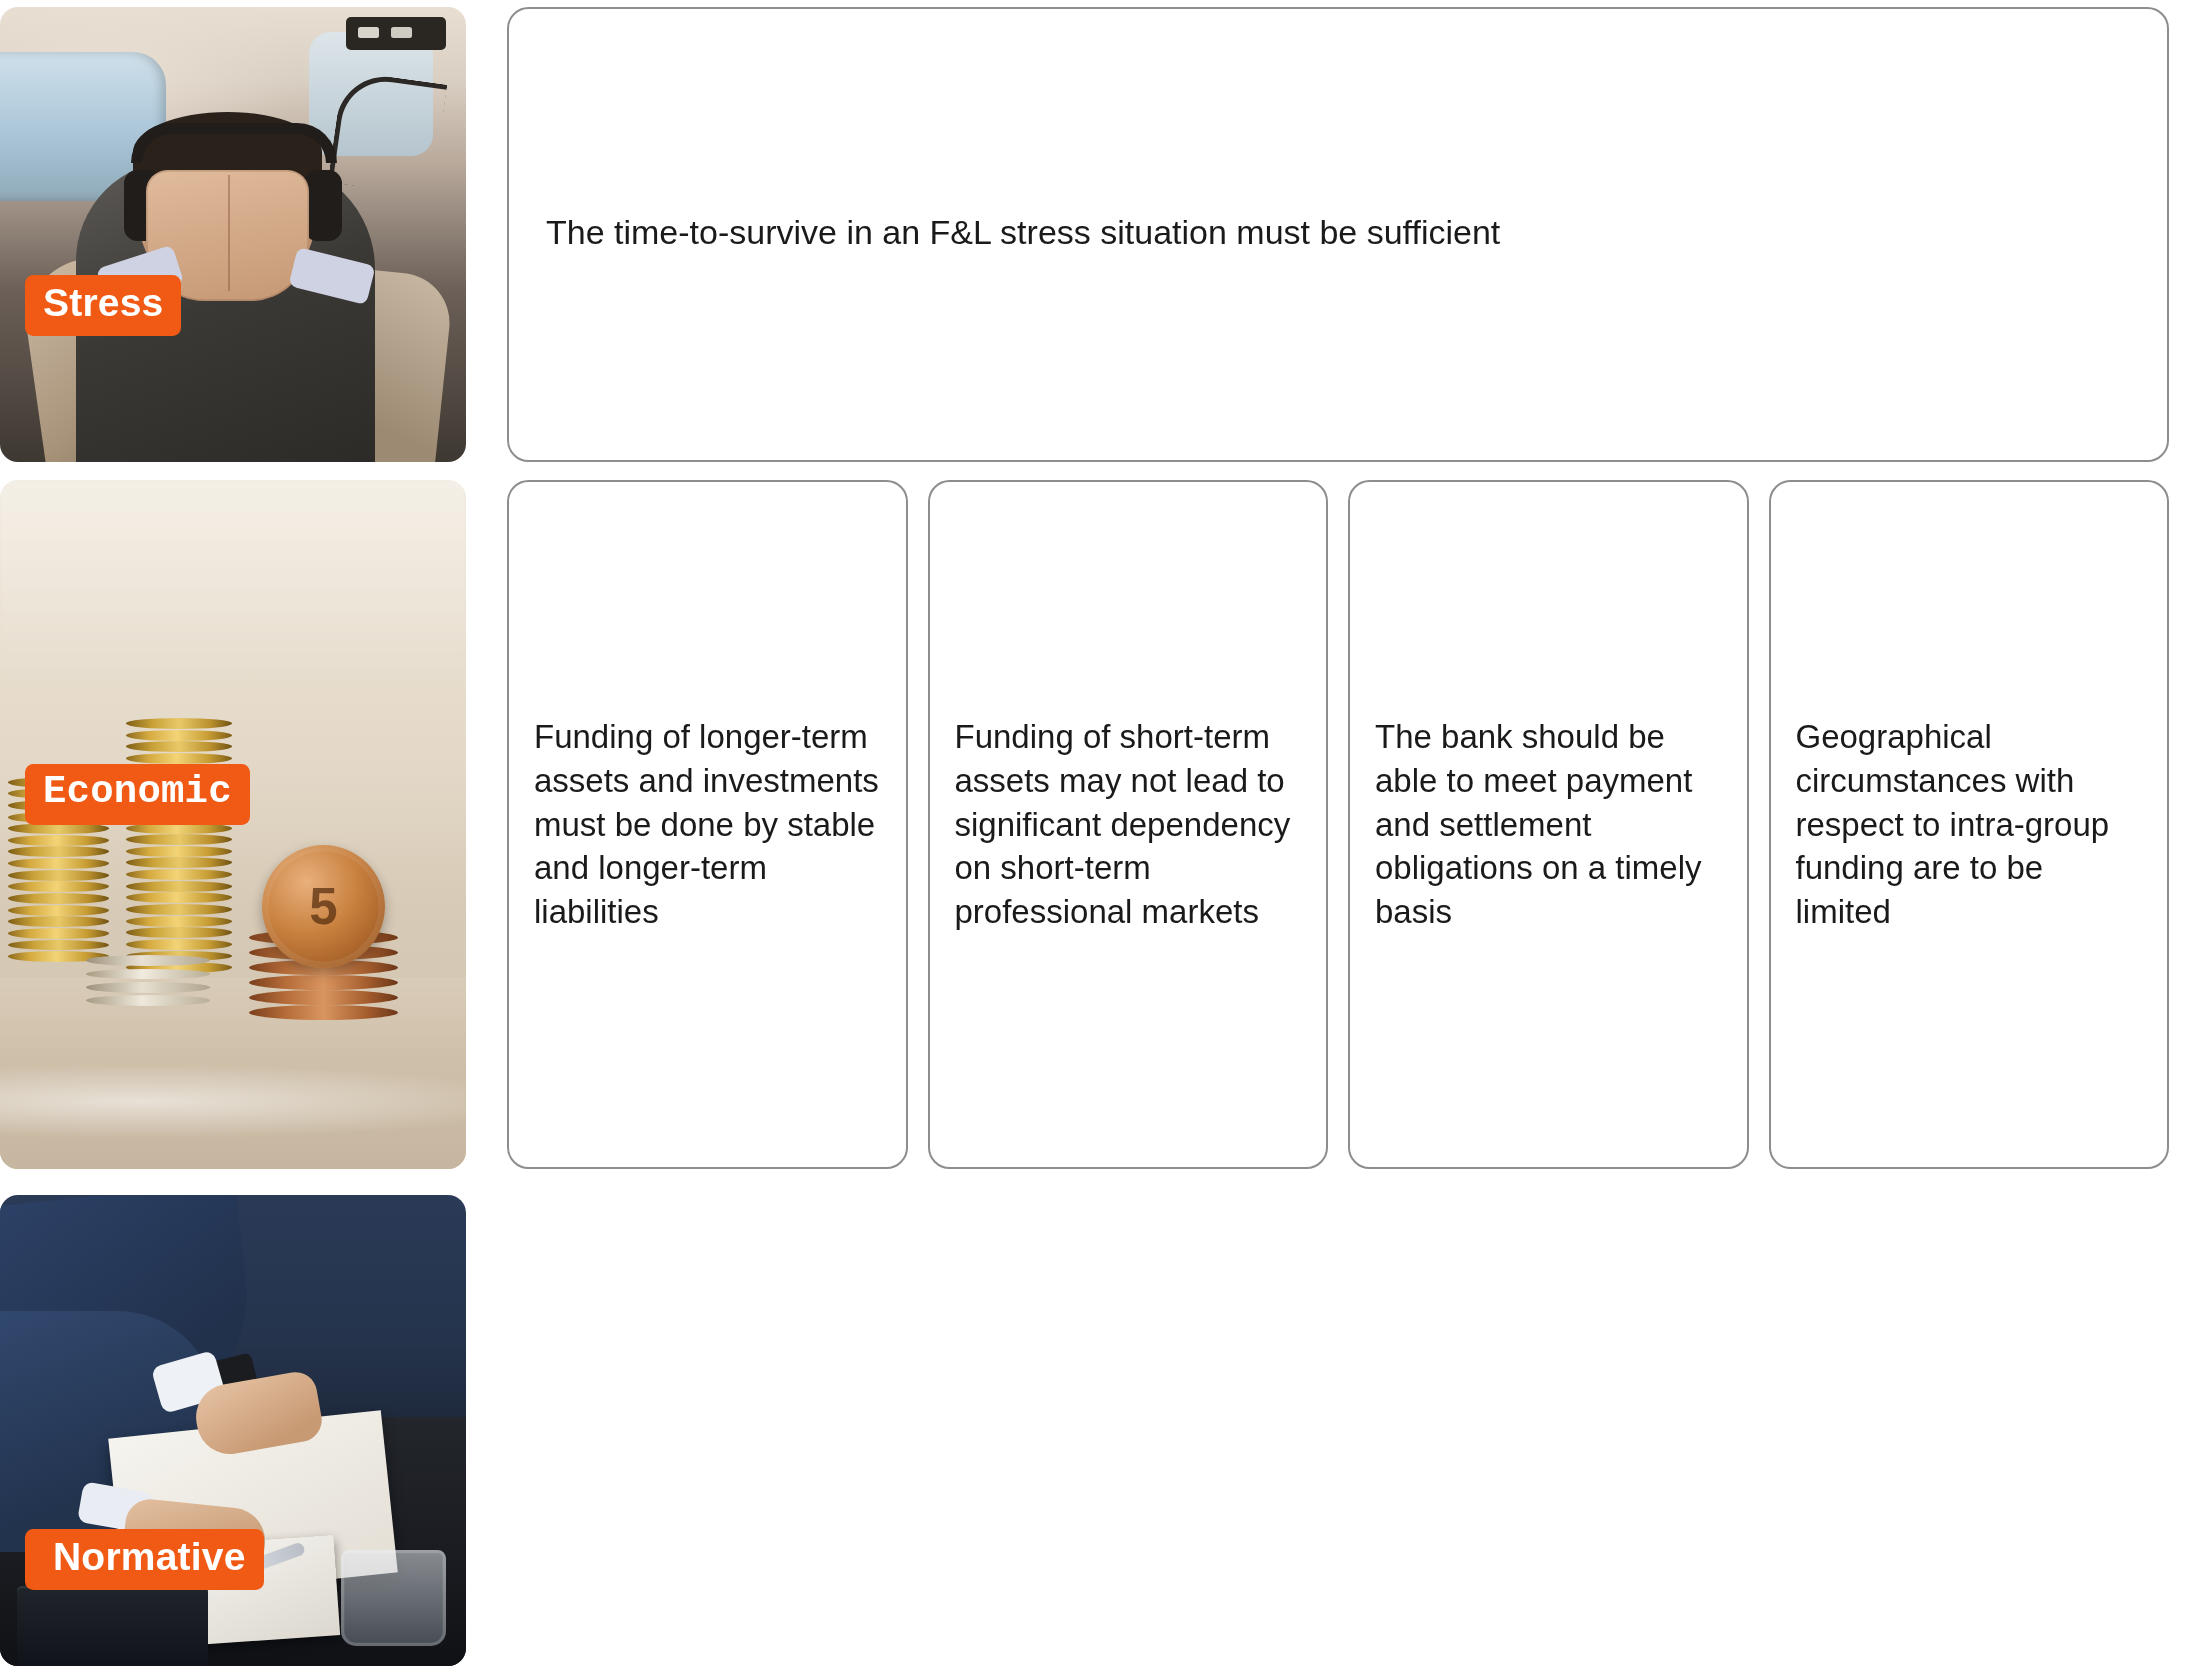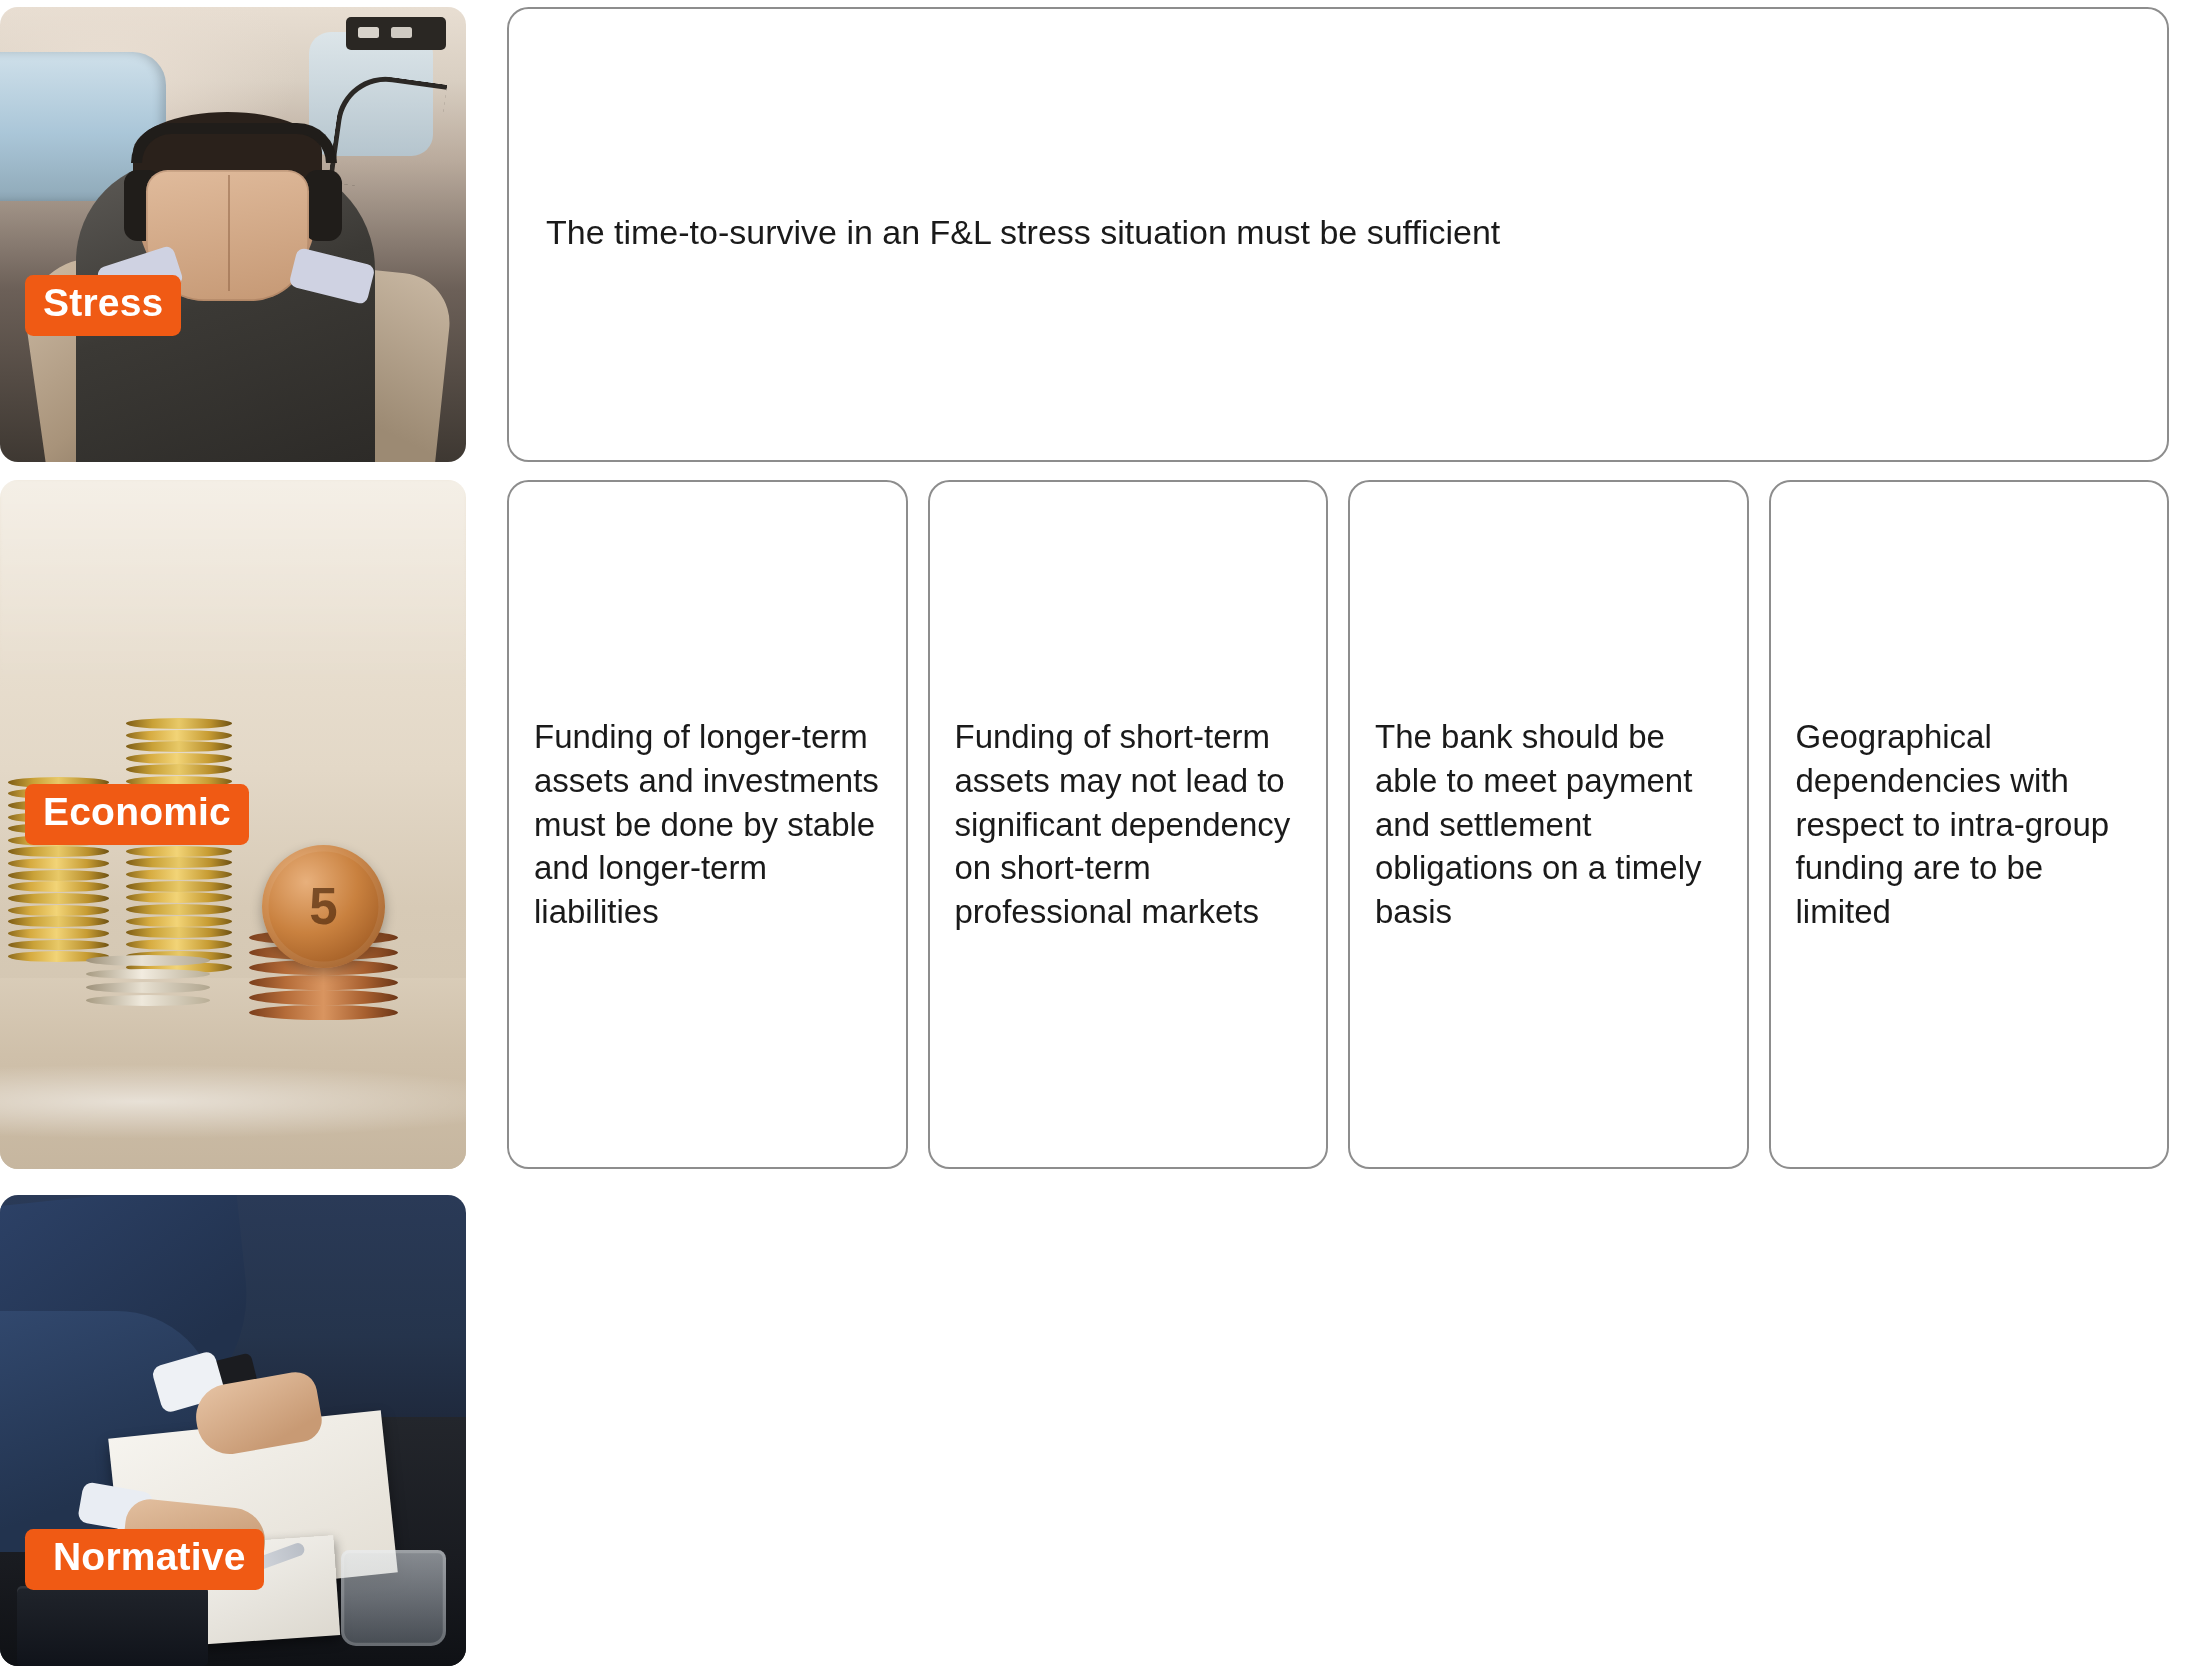--- a/index.html
+++ b/index.html
@@ -346,21 +346,21 @@
     color: #ffffff;
     font-size: 39px;
     font-weight: bold;
     letter-spacing: 0.2px;
     padding: 8.3px 18px 11.6px 18px;
     border-radius: 8.3px;
     line-height: 1.05;
     white-space: nowrap;
   }
   .tag-stress    { bottom: 126px; }
-  .tag-economic  { bottom: 324px; }
+  .tag-economic  { bottom: 344px; font-family: Liberation Mono, monospace; }
   .tag-normative { bottom: 76px; padding-left: 28px;  }
 
   
   .cards {
     flex: 1 1 auto;
     display: flex;
     gap: 23px;
     margin-left: 41px;
     padding-right: 25px;
     box-sizing: border-box;
@@ -513,21 +513,21 @@
       <div class="card">
         <p>Funding of longer-term assets and investments must be done by stable and longer-term liabilities</p>
       </div>
       <div class="card">
         <p>Funding of short-term assets may not lead to significant dependency on short-term professional markets</p>
       </div>
       <div class="card">
         <p>The bank should be able to meet payment and settlement obligations on a timely basis</p>
       </div>
       <div class="card">
-        <p>Geographical dependencies with respect to intra-group funding are to be limited</p>
+        <p>Geographical circumstances with respect to intra-group funding are to be limited</p>
       </div>
     </div>
   </div>
 
   <div class="row row-normative" style="width:2194px;">
 
     <div class="photo photo-normative">
       <div class="pn-desk"></div>
       <div class="pn-arm"></div>
       <div class="pn-arm2"></div>

